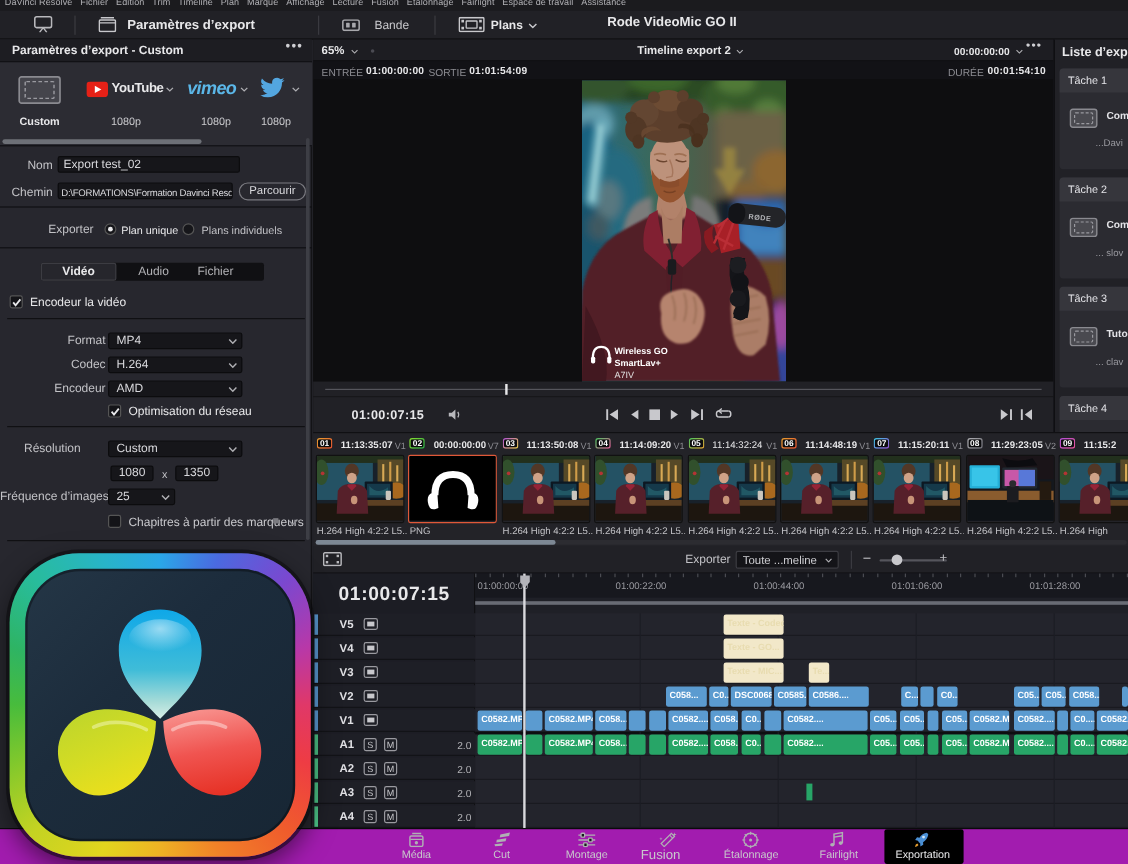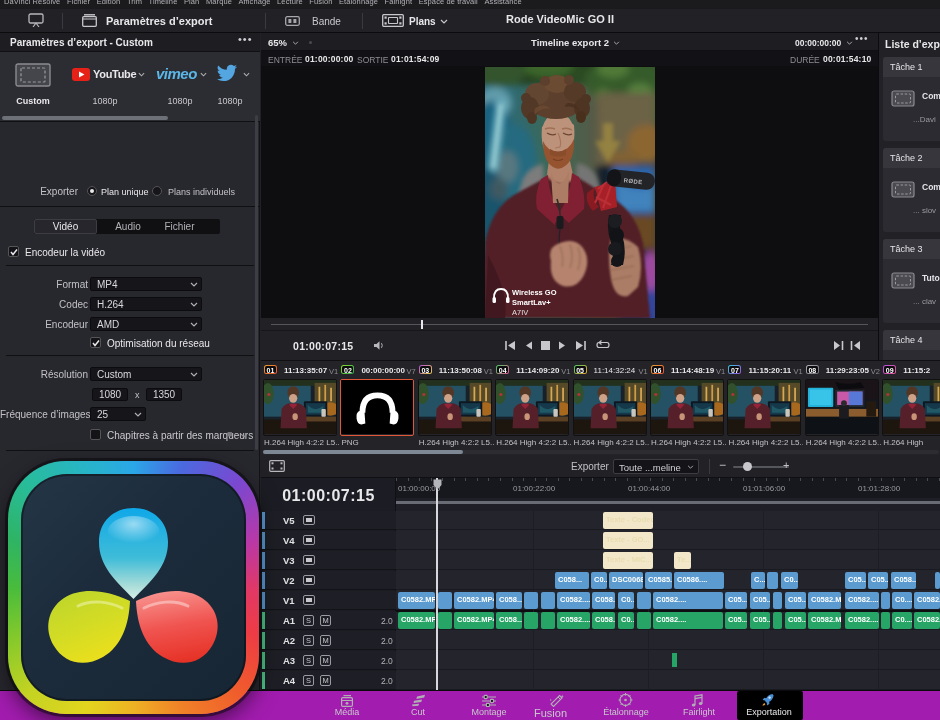--- a/index.html
+++ b/index.html
@@ -81,33 +81,40 @@
     <svg class="abs" style="left:216px;top:12px" width="22" height="19" viewBox="0 0 24 20">
           <path d="M23 2.5c-.8.4-1.7.6-2.6.8A4.5 4.5 0 0 0 22.4.8c-.9.5-1.9.9-2.9 1.1A4.5 4.5 0 0 0 11.7 5c0 .4 0 .7.1 1A12.8 12.8 0 0 1 2.5 1.2a4.5 4.5 0 0 0 1.4 6A4.4 4.4 0 0 1 1.8 6.7v.1a4.5 4.5 0 0 0 3.6 4.4 4.6 4.6 0 0 1-2 .1 4.5 4.5 0 0 0 4.2 3.1A9 9 0 0 1 1 16.3a12.7 12.7 0 0 0 6.9 2c8.3 0 12.8-6.9 12.8-12.8v-.6A9 9 0 0 0 23 2.5z" fill="#53a6e0"></path>
         </svg>
     <svg class="abs" style="left:243px;top:20px" width="7" height="5" viewBox="0 0 8 5">
           <path d="M1 1 L4 4 L7 1" stroke="#b0b0b4" stroke-width="1.2" fill="none"></path>
         </svg>
     <div class="abs" style="left:205px;top:44px;width:50px;text-align:center;font-size:9px;color:#c9c9cd">1080p</div>
     <div class="abs" style="left:2px;top:64px;width:166px;height:4px;border-radius:2px;background:#6d7077"></div>
   </div>
 
+  <div class="abs" style="left:0;top:89px;width:260px;height:51px;border-bottom:1px solid #101013">
+    <div class="abs" style="left:0;top:11px;width:44px;text-align:right;font-size:10px;color:#c2c2c6">Nom</div>
+    <div class="abs" style="left:48px;top:8px;width:152px;height:14px;background:#16161a;border:1px solid #0c0c0e;border-radius:2px;color:#d8d8dc;font-size:10px;padding:1px 4px">Export test_02</div>
+    <div class="abs" style="left:0;top:33px;width:44px;text-align:right;font-size:10px;color:#c2c2c6">Chemin</div>
+    <div class="abs" style="left:48px;top:30px;width:146px;height:14px;background:#16161a;border:1px solid #0c0c0e;border-radius:2px;color:#d8d8dc;font-size:8px;padding:3px 2px;white-space:nowrap;overflow:hidden;letter-spacing:-0.2px">D:\FORMATIONS\Formation Davinci Reso</div>
+    <div class="abs" style="left:199px;top:30px;width:56px;height:15px;border:1px solid #7a7a80;border-radius:8px;color:#d8d8dc;font-size:9.5px;text-align:center;line-height:14px">Parcourir</div>
+  </div>
 
   <div class="abs" style="left:0;top:140px;width:260px;height:34px;border-bottom:1px solid #101013">
     <div class="abs" style="left:0px;top:13px;width:78px;text-align:right;font-size:10px;color:#c2c2c6">Exporter</div>
     <div class="abs" style="left:87px;top:13px;width:10px;height:10px;border-radius:50%;background:#16161a;border:1px solid #555"></div>
     <div class="abs" style="left:90px;top:16px;width:4px;height:4px;border-radius:50%;background:#e8e8ea"></div>
     <div class="abs wt" style="left:101px;top:14px;font-size:9px">Plan unique</div>
     <div class="abs" style="left:152px;top:13px;width:10px;height:10px;border-radius:50%;background:#16161a;border:1px solid #555"></div>
     <div class="abs" style="left:168px;top:14px;font-size:9px;color:#c2c2c6">Plans individuels</div>
   </div>
 
   <div class="abs" style="left:34px;top:186px;width:186px;height:15px;background:#101013;border-radius:2px"></div>
   <div class="abs" style="left:34px;top:186px;width:63px;height:15px;background:#26262c;border:1px solid #3c3c42;border-radius:2px"></div>
-  <div class="abs wt" style="left:34px;top:188px;width:63px;text-align:center;font-size:10px;font-weight:normal">Vidéo</div>
+  <div class="abs wt" style="left:34px;top:188px;width:63px;text-align:center;font-size:10px;font-weight:bold">Vidéo</div>
   <div class="abs" style="left:97px;top:188px;width:62px;text-align:center;font-size:10px;color:#b2b2b6">Audio</div>
   <div class="abs" style="left:149px;top:188px;width:61px;text-align:center;font-size:10px;color:#b2b2b6">Fichier</div>
 
   <div class="abs" style="left:8px;top:213px;width:11px;height:11px;background:#141418;border:1px solid #555;border-radius:2px"></div>
   <svg class="abs" style="left:9px;top:214px" width="10" height="10" viewBox="0 0 10 10">
         <path d="M2 5 L4 7.5 L8 2.5" stroke="#e8e8ea" stroke-width="1.5" fill="none"></path>
       </svg>
   <div class="abs wt" style="left:25px;top:214px;font-size:10px">Encodeur la vidéo</div>
   <div class="abs" style="left:6px;top:232px;width:248px;height:1px;background:#101013"></div>
 
@@ -126,21 +133,21 @@
   <svg class="abs" style="left:190px;top:289px" width="8" height="5" viewBox="0 0 8 5">
         <path d="M1 1 L4 4 L7 1" stroke="#b0b0b4" stroke-width="1.2" fill="none"></path>
       </svg>
   <div class="abs" style="left:90px;top:304px;width:11px;height:11px;background:#141418;border:1px solid #555;border-radius:2px"></div>
   <svg class="abs" style="left:91px;top:305px" width="10" height="10" viewBox="0 0 10 10">
         <path d="M2 5 L4 7.5 L8 2.5" stroke="#e8e8ea" stroke-width="1.5" fill="none"></path>
       </svg>
   <div class="abs wt" style="left:107px;top:305px;font-size:10px">Optimisation du réseau</div>
   <div class="abs" style="left:6px;top:322px;width:248px;height:1px;background:#101013"></div>
 
-  <div class="abs" style="left:20px;top:336px;width:68px;text-align:right;font-size:10px;color:#c2c2c6">Résolution</div>
+  <div class="abs" style="left:20px;top:336px;width:68px;text-align:left;font-size:10px;color:#c2c2c6">Résolution</div>
   <div class="abs" style="left:90px;top:334px;width:112px;height:14px;background:#16161a;border:1px solid #0c0c0e;border-radius:2px;color:#d8d8dc;font-size:10px;padding:1px 6px">Custom</div>
   <svg class="abs" style="left:190px;top:339px" width="8" height="5" viewBox="0 0 8 5">
         <path d="M1 1 L4 4 L7 1" stroke="#b0b0b4" stroke-width="1.2" fill="none"></path>
       </svg>
   <div class="abs" style="left:92px;top:355px;width:36px;height:13px;background:#16161a;border:1px solid #0c0c0e;border-radius:2px;color:#d8d8dc;font-size:10px;text-align:center;line-height:12px">1080</div>
   <div class="abs" style="left:135px;top:357px;font-size:9px;color:#c2c2c6">x</div>
   <div class="abs" style="left:146px;top:355px;width:36px;height:13px;background:#16161a;border:1px solid #0c0c0e;border-radius:2px;color:#d8d8dc;font-size:10px;text-align:center;line-height:12px">1350</div>
   <div class="abs" style="left:0px;top:376px;width:86px;text-align:right;font-size:10px;color:#c2c2c6;white-space:nowrap">Fréquence d’images</div>
   <div class="abs" style="left:90px;top:374px;width:56px;height:14px;background:#16161a;border:1px solid #0c0c0e;border-radius:2px;color:#d8d8dc;font-size:10px;padding:1px 6px">25</div>
   <svg class="abs" style="left:134px;top:379px" width="8" height="5" viewBox="0 0 8 5">

